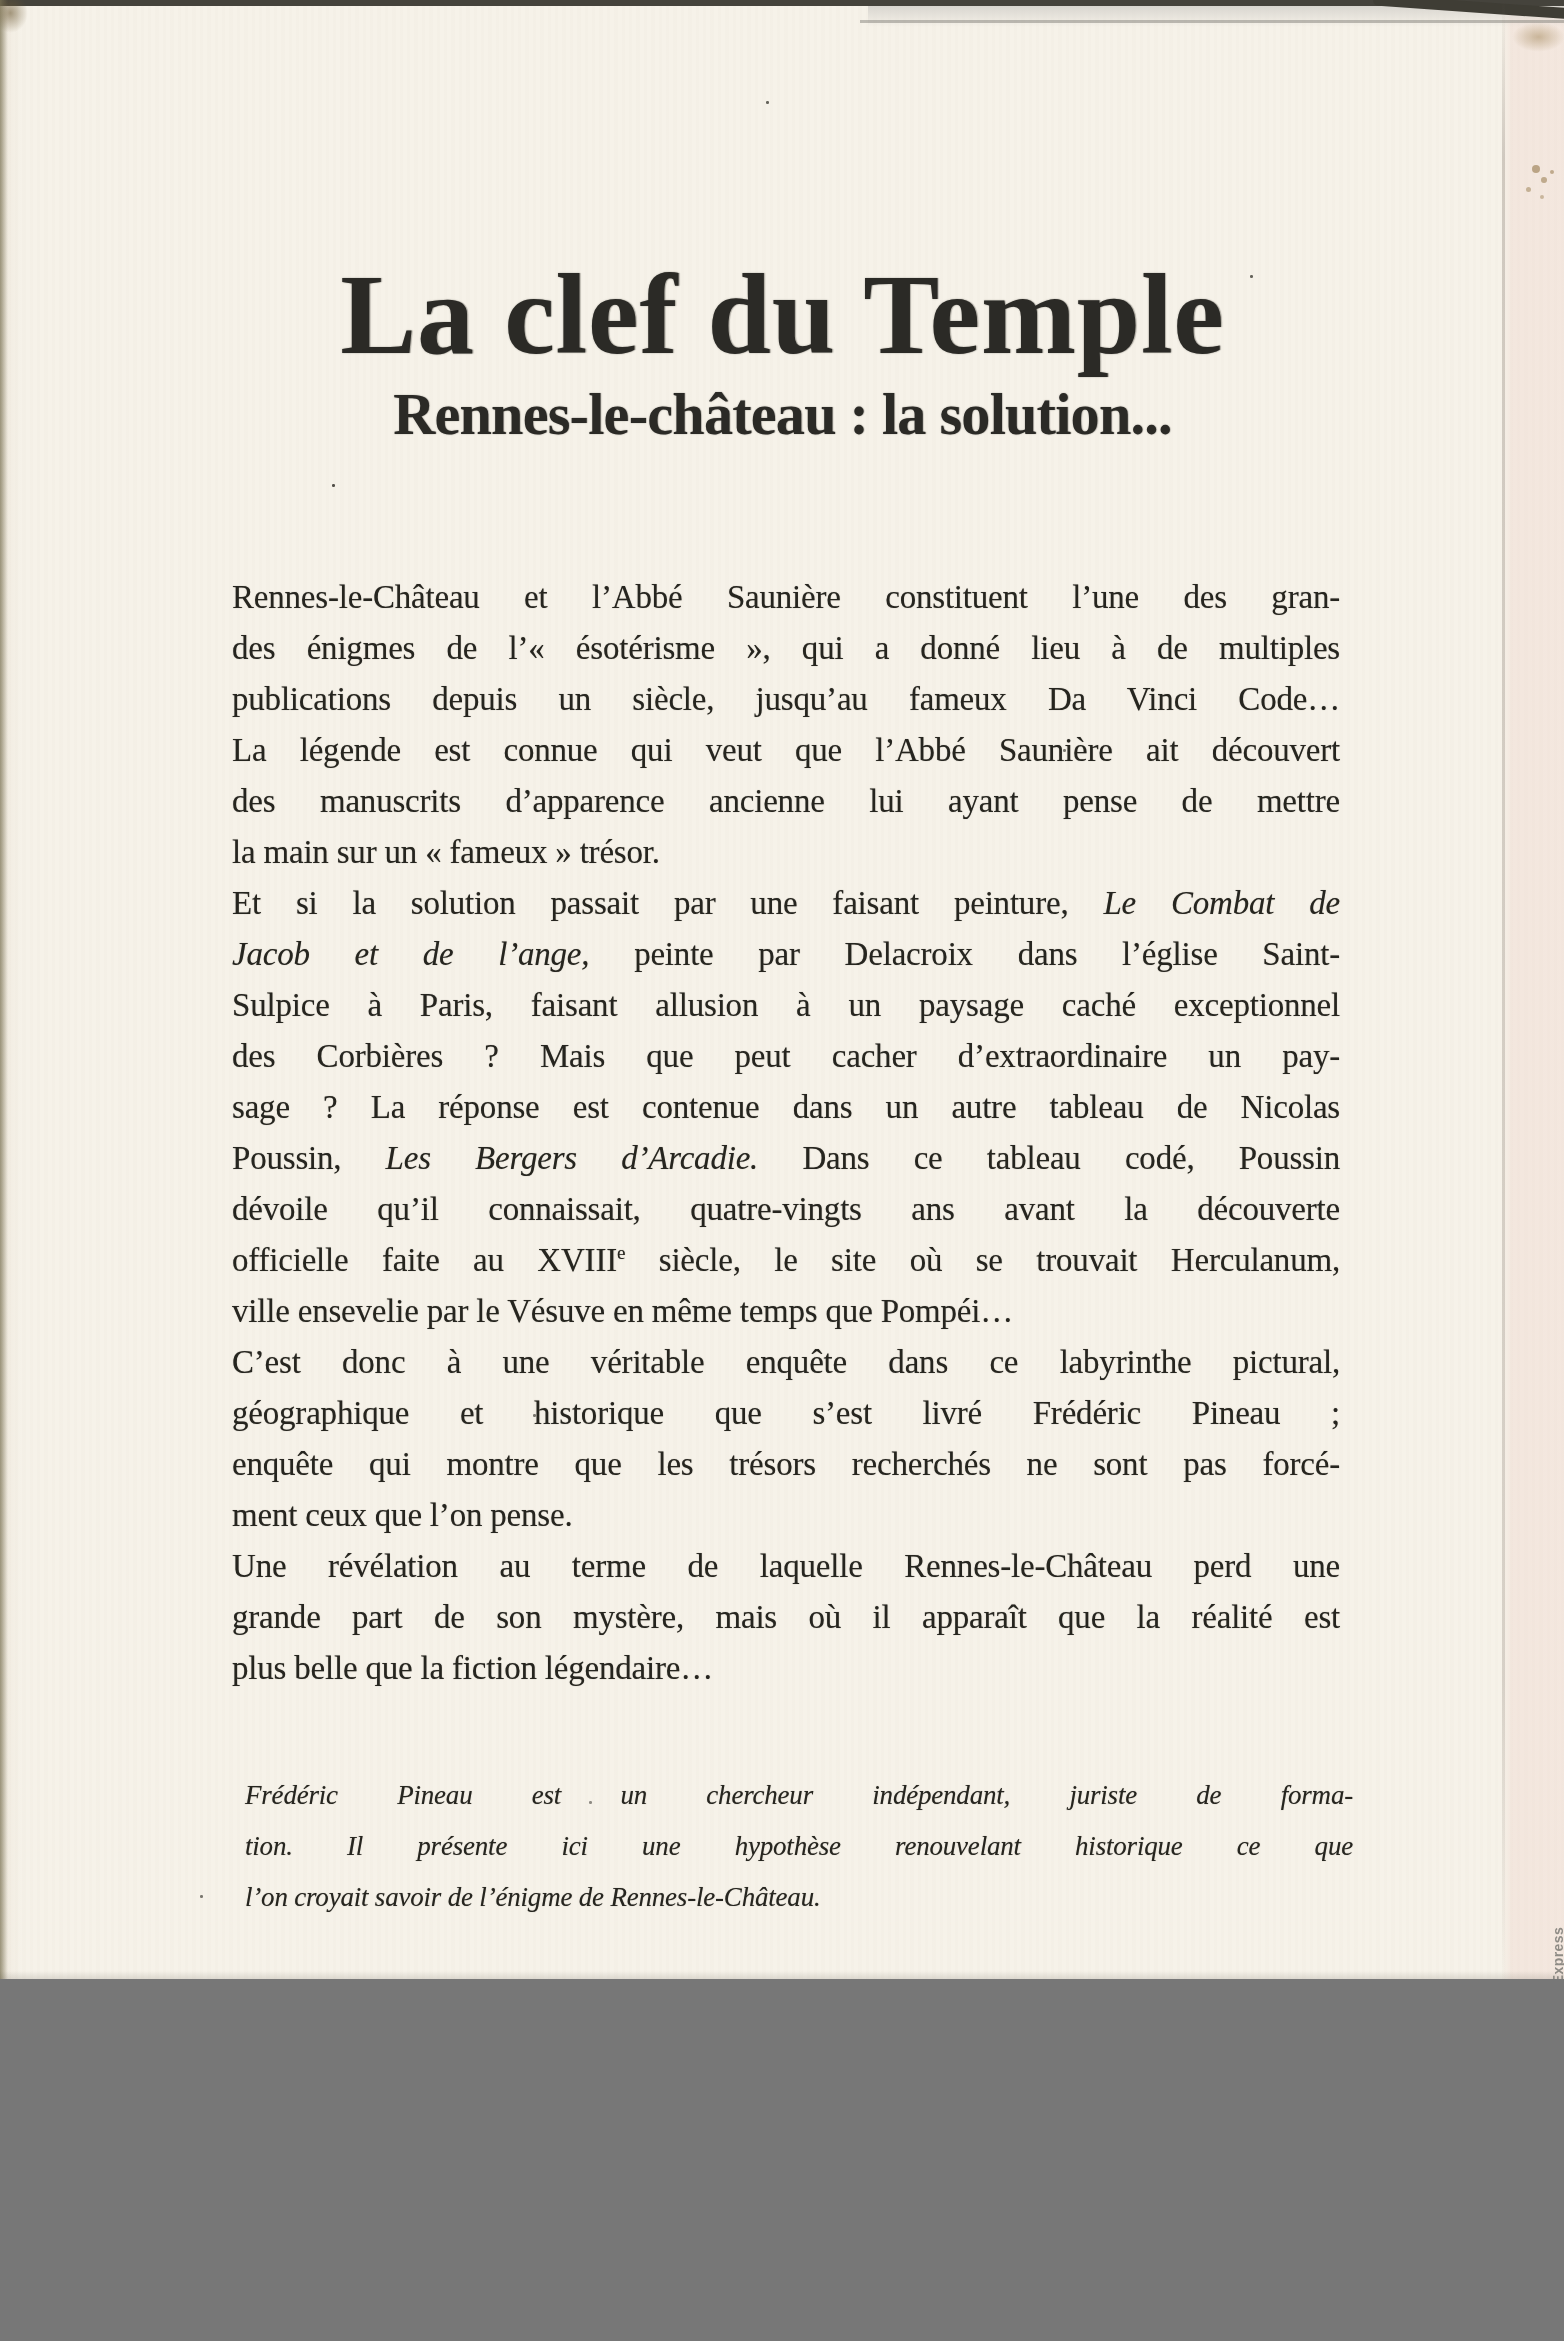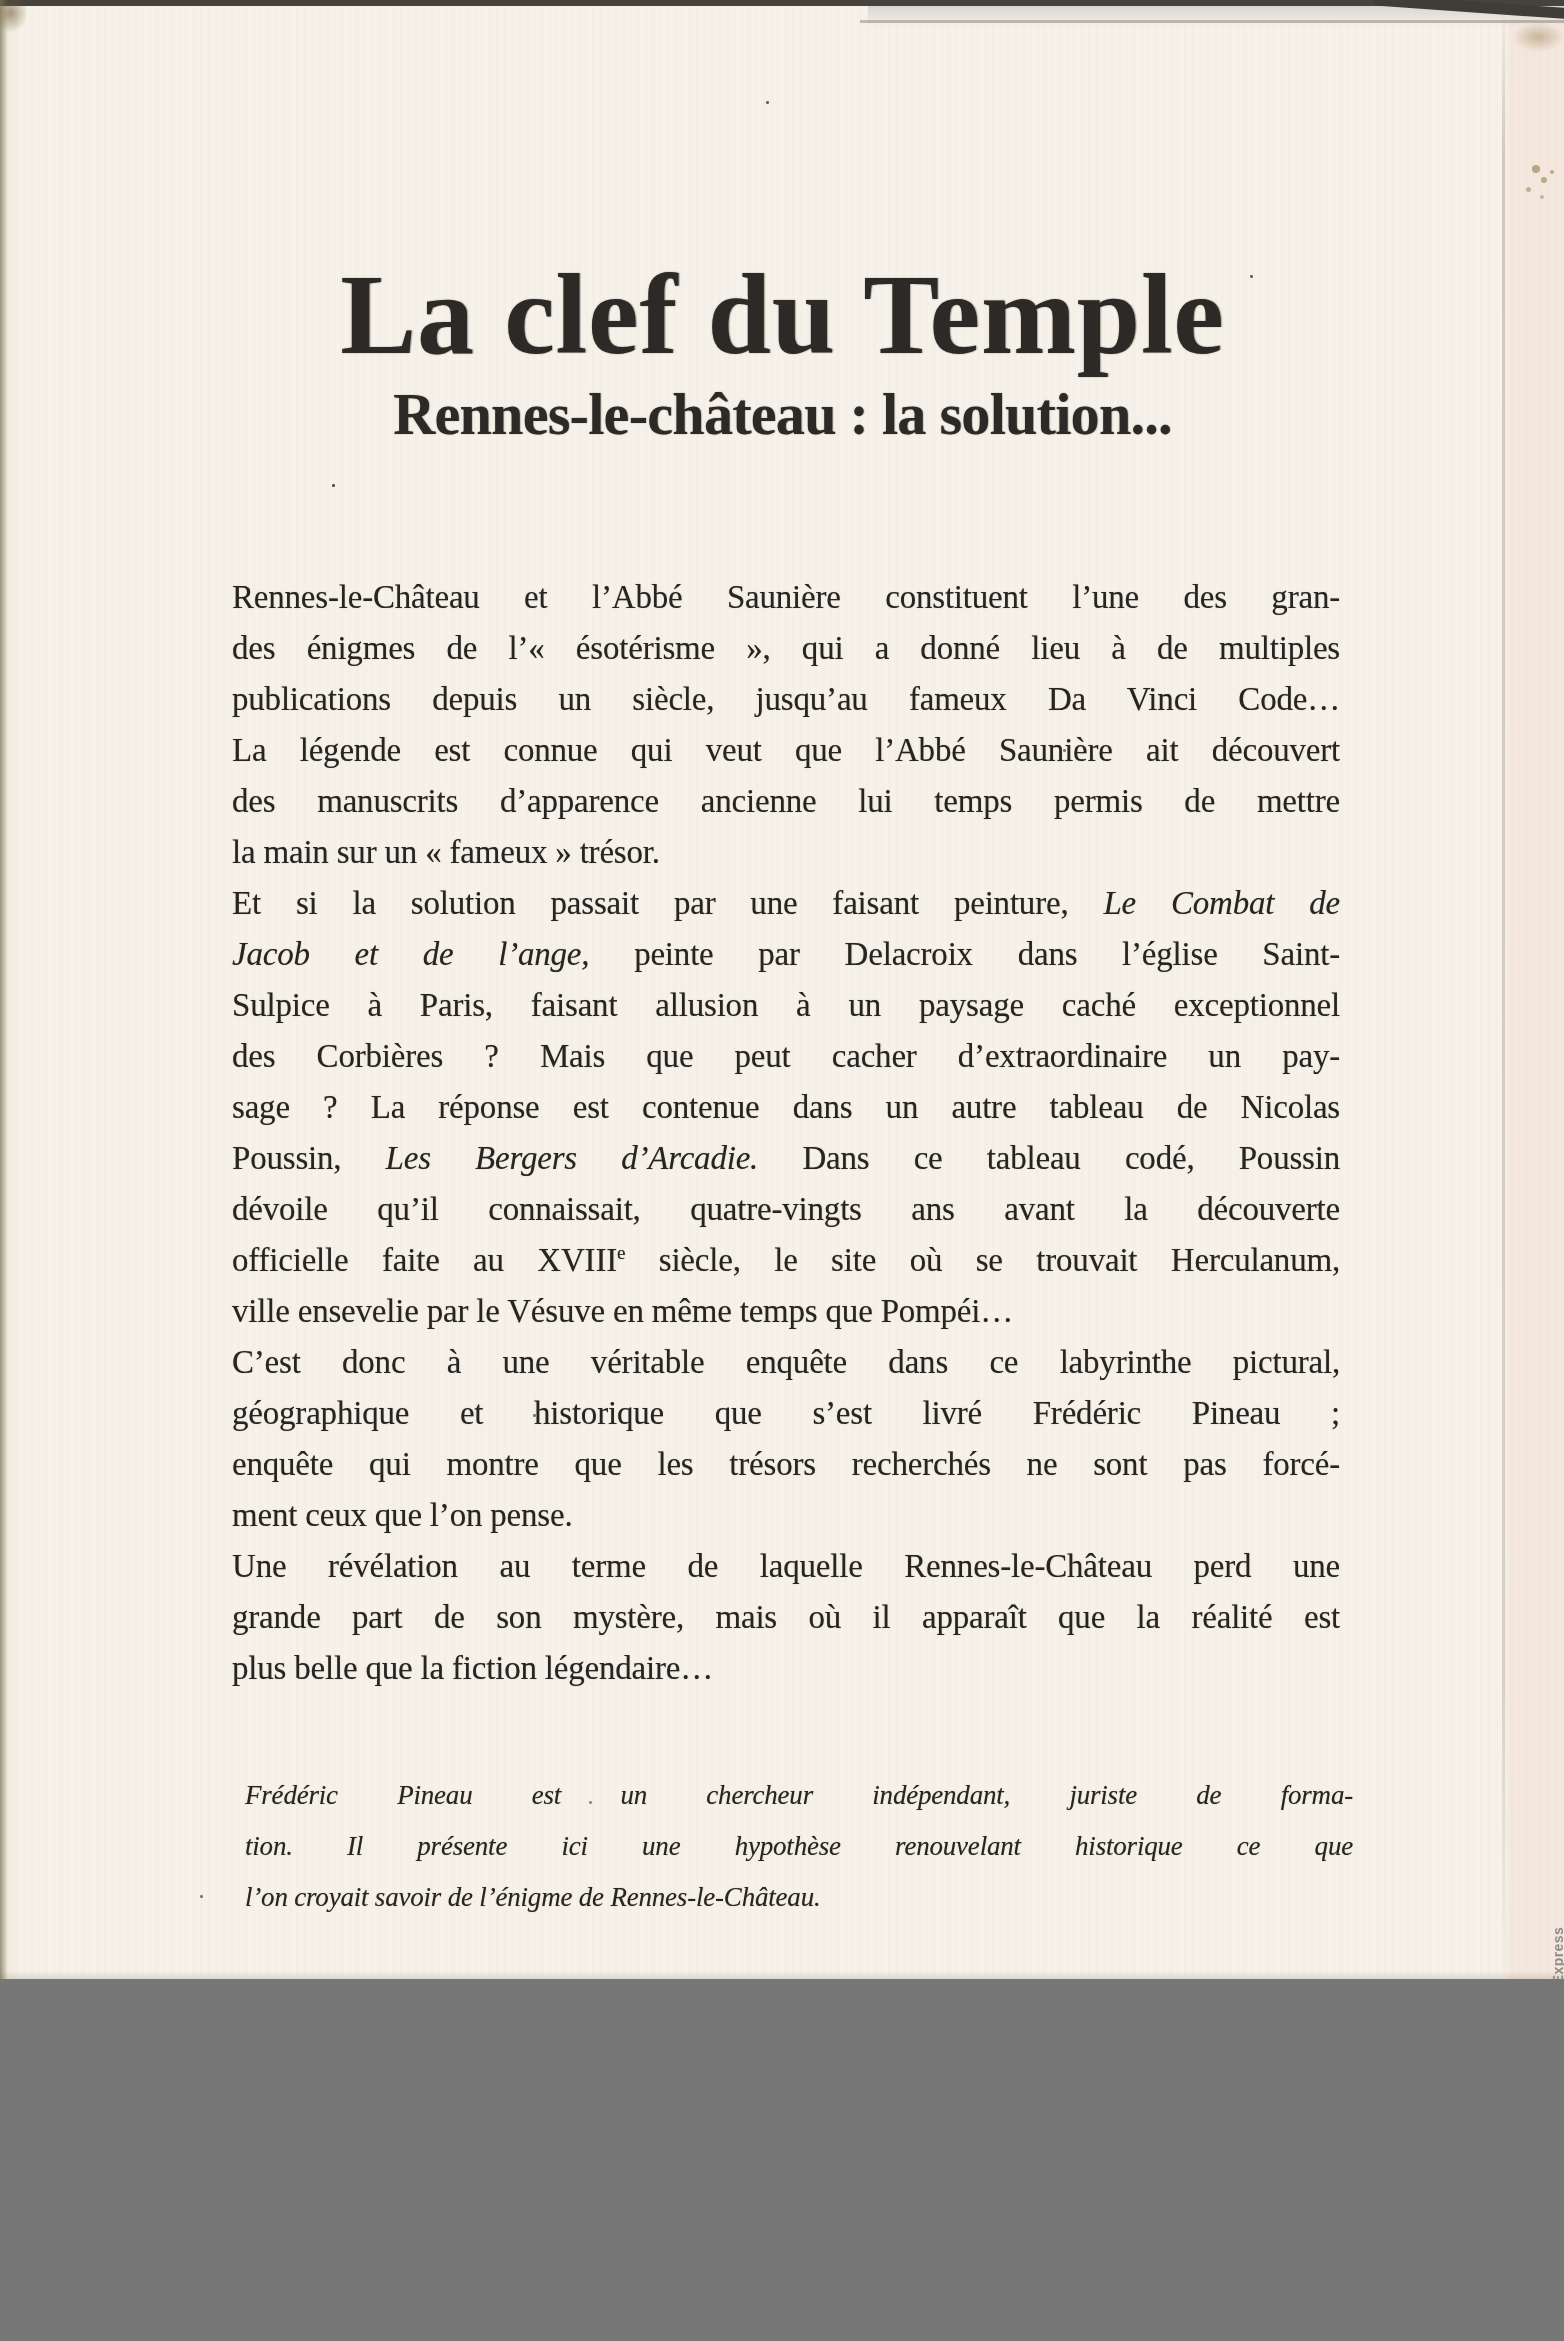--- a/index.html
+++ b/index.html
@@ -120,21 +120,21 @@
     </div>
 
   <div class="title soft">La clef du Temple</div>
   <div class="subtitle soft">Rennes-le-château : la solution...</div>
 
   <div class="bodytext soft">
       <div class="bline"><span>Rennes-le-Château et l’Abbé Saunière constituent l’une des gran-</span></div>
       <div class="bline"><span>des énigmes de l’« ésotérisme », qui a donné lieu à de multiples</span></div>
       <div class="bline"><span>publications depuis un siècle, jusqu’au fameux Da Vinci Code…</span></div>
       <div class="bline"><span>La légende est connue qui veut que l’Abbé Saunière ait découvert</span></div>
-      <div class="bline"><span>des manuscrits d’apparence ancienne lui temps permis de mettre</span></div>
+      <div class="bline"><span>des manuscrits d’apparence ancienne lui ayant pense de mettre</span></div>
       <div class="bline last"><span>la main sur un « fameux » trésor.</span></div>
       <div class="bline"><span>Et si la solution passait par une faisant peinture, </span><span class="it">Le Combat de</span></div>
       <div class="bline"><span class="it">Jacob et de l’ange,</span><span> peinte par Delacroix dans l’église Saint-</span></div>
       <div class="bline"><span>Sulpice à Paris, faisant allusion à un paysage caché exceptionnel</span></div>
       <div class="bline"><span>des Corbières ? Mais que peut cacher d’extraordinaire un pay-</span></div>
       <div class="bline"><span>sage ? La réponse est contenue dans un autre tableau de Nicolas</span></div>
       <div class="bline"><span>Poussin, </span><span class="it">Les Bergers d’Arcadie.</span><span> Dans ce tableau codé, Poussin</span></div>
       <div class="bline"><span>dévoile qu’il connaissait, quatre-vingts ans avant la découverte</span></div>
       <div class="bline"><span>officielle faite au XVIII</span><span class="sup">e</span><span> siècle, le site où se trouvait Herculanum,</span></div>
       <div class="bline last"><span>ville ensevelie par le Vésuve en même temps que Pompéi…</span></div>

